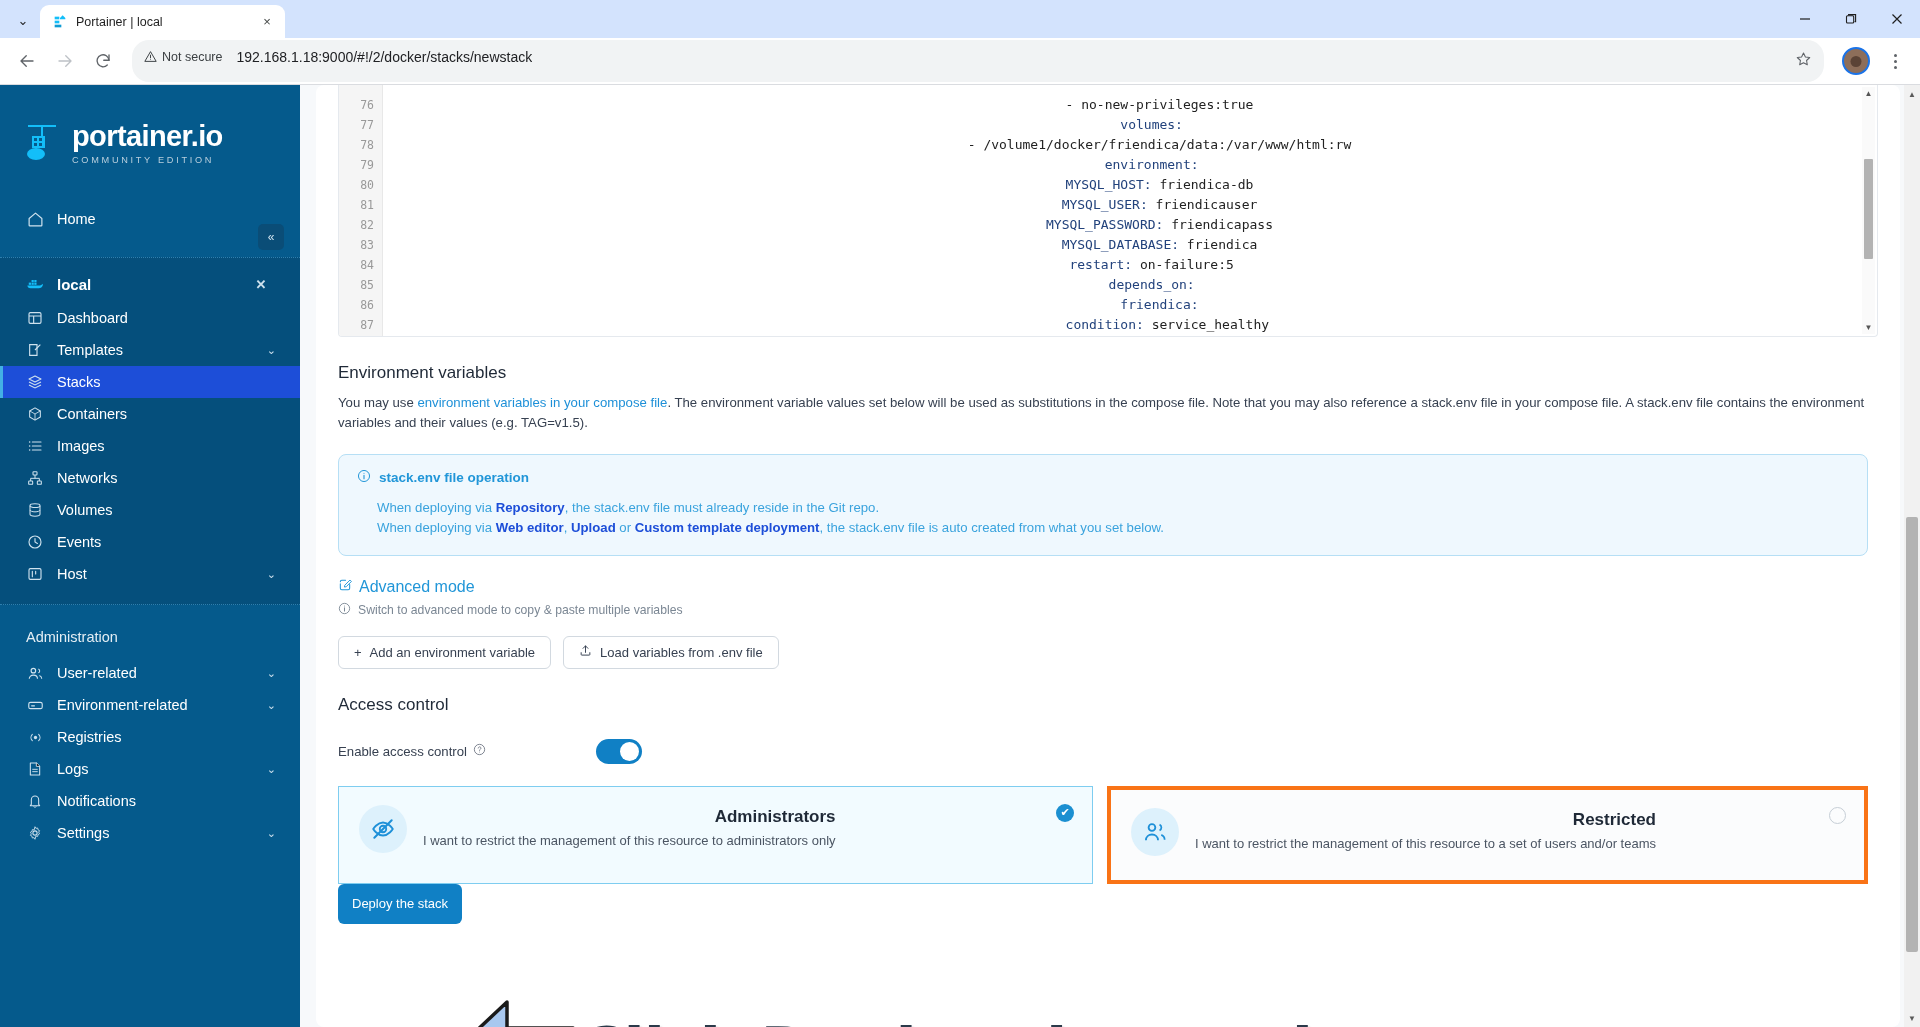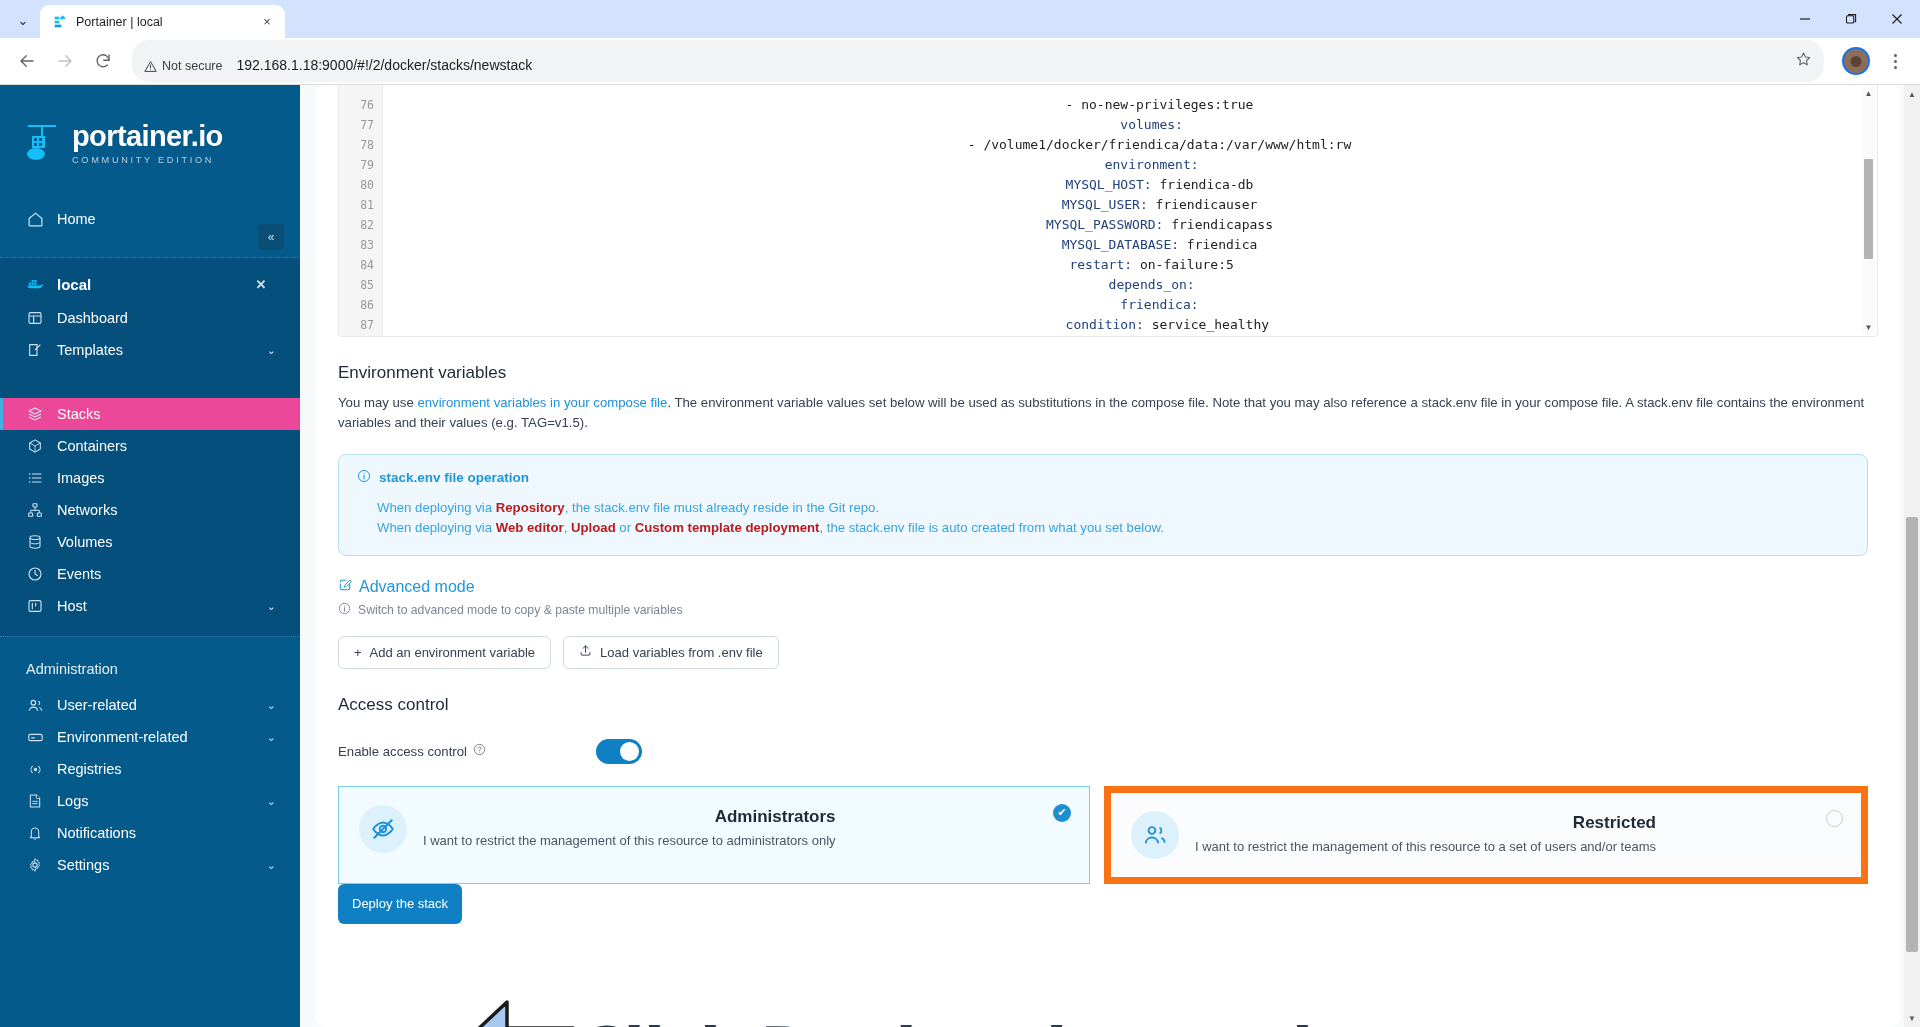--- a/index.html
+++ b/index.html
@@ -53,21 +53,21 @@
     border-bottom: 1px solid #dadce0;
   }
   .nav-btn {
     width: 34px; height: 34px; border-radius: 50%;
     display: flex; align-items: center; justify-content: center;
     color: #5f6368;
   }
   .nav-btn.disabled { color: #bdc1c6; }
   .omnibox {
     flex: 1; height: 42px; background: #f1f3f4;
-    border-radius: 17px; display: flex; align-items: flex-end;
+    border-radius: 17px; display: flex; align-items: center;
     margin: 0 8px; padding: 0 6px 9px 12px; position: relative;
   }
   .not-secure {
     display: flex; align-items: center; gap: 5px;
     font-size: 12.5px; color: #3c4043; padding-right: 8px;
   }
   .omnibox-url {
     font-size: 14px; color: #202124; margin-left: 6px;
     white-space: nowrap; overflow: hidden;
   }
@@ -142,23 +142,22 @@
     display: flex; align-items: center; gap: 13px;
     height: 36px; padding-left: 26px; position: relative;
     font-size: 15px; font-weight: 600;
   }
   .env-close {
     position: absolute; right: 30px; width: 18px; height: 18px;
     display:flex; align-items:center; justify-content:center;
     font-size: 13px; color: #cfe2ee;
   }
   .nav-item.active {
-    background: #ec4899; border-left: 3px solid #43b0e5;
+    background: #1d4ed8; border-left: 3px solid #43b0e5;
     padding-left: 23px;
-    margin-top: 32px;
   }
   .nav-caret { margin-left: auto; margin-right: 24px; font-size: 11px; color:#cfe2ee;}
   .section-title {
     font-size: 14.5px; color: #e4eef4; padding: 24px 0 12px 26px;
     font-weight: 400;
   }
 
   
   .content {
     flex: 1; overflow: hidden; position: relative;
@@ -227,21 +226,21 @@
   .infobox-title {
     display: flex; align-items: center; gap: 8px;
     font-size: 13.5px; font-weight: 700; color: #2196d8;
     margin-bottom: 12px;
     text-align: right;
   }
   .infobox-line {
     font-size: 13.2px; color: #3aa3dd; line-height: 1.55;
     padding-left: 20px;
   }
-  .infobox-line b { color: #b91c1c; }
+  .infobox-line b { color: #1d4ed8; }
 
   .advmode {
     display: flex; align-items: center; gap: 7px;
     margin-top: 22px; font-size: 16px; color: #2196d8;
   }
   .advhint {
     display: flex; align-items: center; gap: 7px;
     margin-top: 6px; font-size: 12.2px; color: #7b8794;
   }
   .btn-row { display: flex; gap: 12px; margin-top: 18px; }
@@ -268,21 +267,21 @@
     width: 19px; height: 19px; border-radius: 50%; background: #fff;
   }
 
   .cards { display: flex; gap: 14px; margin-top: 22px; max-width: 1530px; }
   .acard {
     flex: 1; border-radius: 0; padding: 18px 20px;
     display: flex; align-items: flex-start; gap: 16px;
     position: relative; min-height: 98px; text-align: right;
   }
   .acard.selected { background: #f2fbff; border: 1px solid #7ecdf0; }
-  .acard.plain { background: #fbfcfd; border: 7px solid #f97316; }
+  .acard.plain { background: #fbfcfd; border: 4px solid #f97316; }
   .acard-ico {
     width: 48px; height: 48px; border-radius: 50%;
     background: #ddf1fc; display: flex; align-items: center;
     justify-content: center; flex: 0 0 48px; color: #1e90d8;
   }
   .acard-body { padding-top: 2px; }
   .acard-title { font-size: 17px; font-weight: 700; color: #1f2937; }
   .acard-desc { font-size: 13px; color: #4b5563; margin-top: 6px; }
   .radio-on {
     position: absolute; right: 18px; top: 17px;

